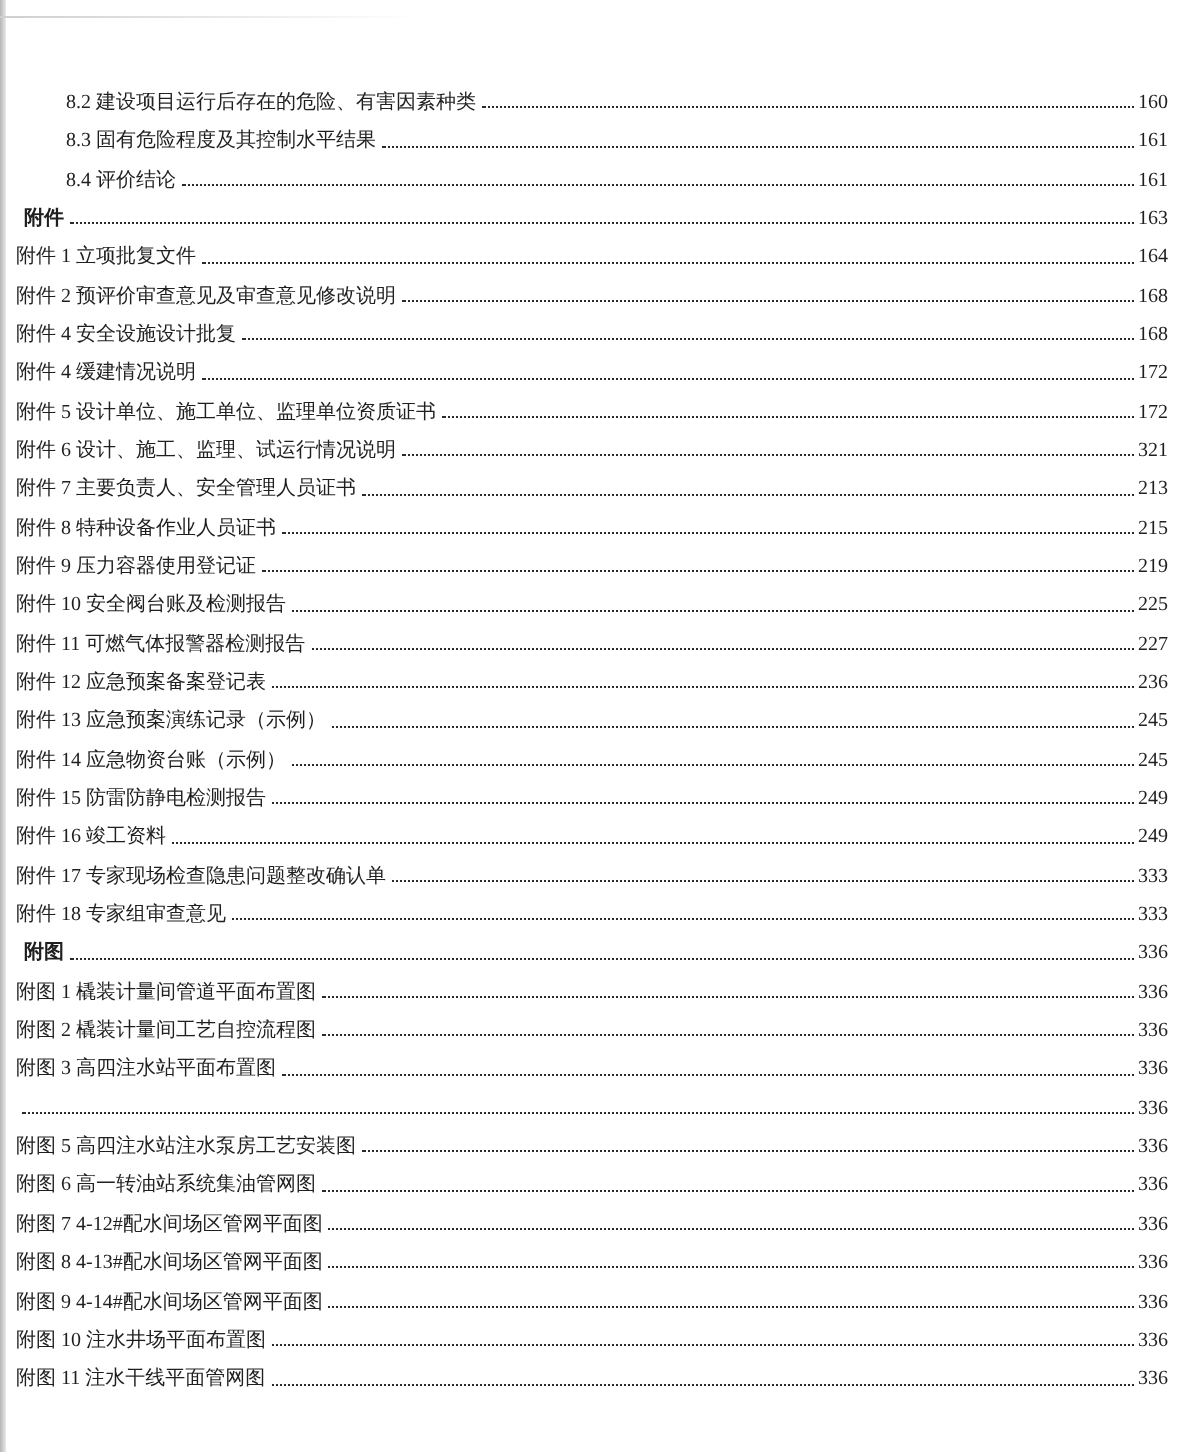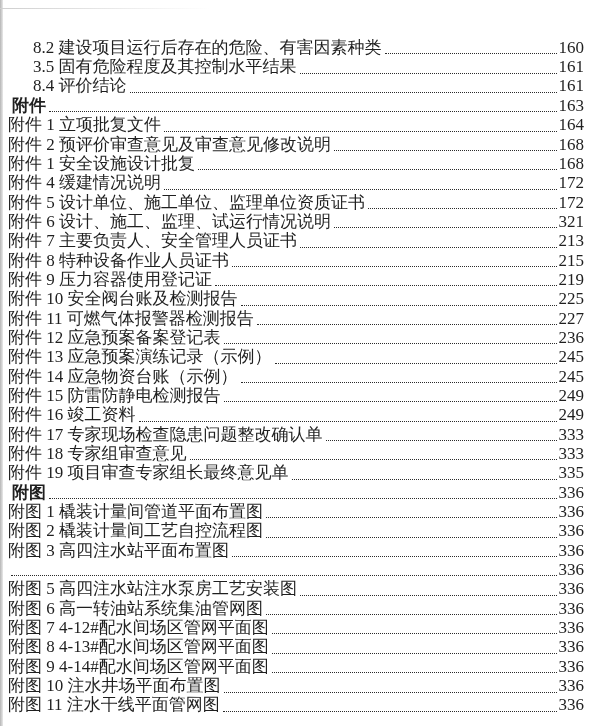--- a/index.html
+++ b/index.html
@@ -25,21 +25,21 @@
     background: linear-gradient(to right, #cfcfcf, rgba(255,255,255,0));
   }
   .toc {
     position: absolute;
     left: 0; top: 38px; right: 16px;
   }
   .row {
     display: flex;
     align-items: flex-end;
     height: 19.35px;
-    font-size: 17px;
+    font-size: 10px;
     line-height: 1.15;
     text-align: center;
   }
   .row .label { white-space: pre; }
   .row.header { margin-left: 12px; font-weight: bold; }
   .row.header .pageno { font-weight: normal; }
   .row.item   { margin-left: 8px; }
   .row.sub    { margin-left: 33px; }
   .leader {
     flex: 1;
@@ -56,21 +56,21 @@
   <div class="edge-left"></div>
   <div class="edge-top"></div>
   <div class="toc" id="toc-list">
   <div class="row sub">
     <span class="label">8.2 建设项目运行后存在的危险、有害因素种类</span>
     <span class="leader"></span>
     <span class="pageno">160</span>
   </div>
 
   <div class="row sub">
-    <span class="label">3.5 固有危险程度及其控制水平结果</span>
+    <span class="label">8.3 固有危险程度及其控制水平结果</span>
     <span class="leader"></span>
     <span class="pageno">161</span>
   </div>
 
   <div class="row sub">
     <span class="label">8.4 评价结论</span>
     <span class="leader"></span>
     <span class="pageno">161</span>
   </div>
 
@@ -86,21 +86,21 @@
     <span class="pageno">164</span>
   </div>
 
   <div class="row item">
     <span class="label">附件 2 预评价审查意见及审查意见修改说明</span>
     <span class="leader"></span>
     <span class="pageno">168</span>
   </div>
 
   <div class="row item">
-    <span class="label">附件 1 安全设施设计批复</span>
+    <span class="label">附件 4 安全设施设计批复</span>
     <span class="leader"></span>
     <span class="pageno">168</span>
   </div>
 
   <div class="row item">
     <span class="label">附件 4 缓建情况说明</span>
     <span class="leader"></span>
     <span class="pageno">172</span>
   </div>
 
@@ -181,25 +181,20 @@
     <span class="leader"></span>
     <span class="pageno">333</span>
   </div>
 
   <div class="row item">
     <span class="label">附件 18 专家组审查意见</span>
     <span class="leader"></span>
     <span class="pageno">333</span>
   </div>
 
-  <div class="row item">
-    <span class="label">附件 19 项目审查专家组长最终意见单</span>
-    <span class="leader"></span>
-    <span class="pageno">335</span>
-  </div>
 
   <div class="row header">
     <span class="label">附图</span>
     <span class="leader"></span>
     <span class="pageno">336</span>
   </div>
 
   <div class="row item">
     <span class="label">附图 1 橇装计量间管道平面布置图</span>
     <span class="leader"></span>

